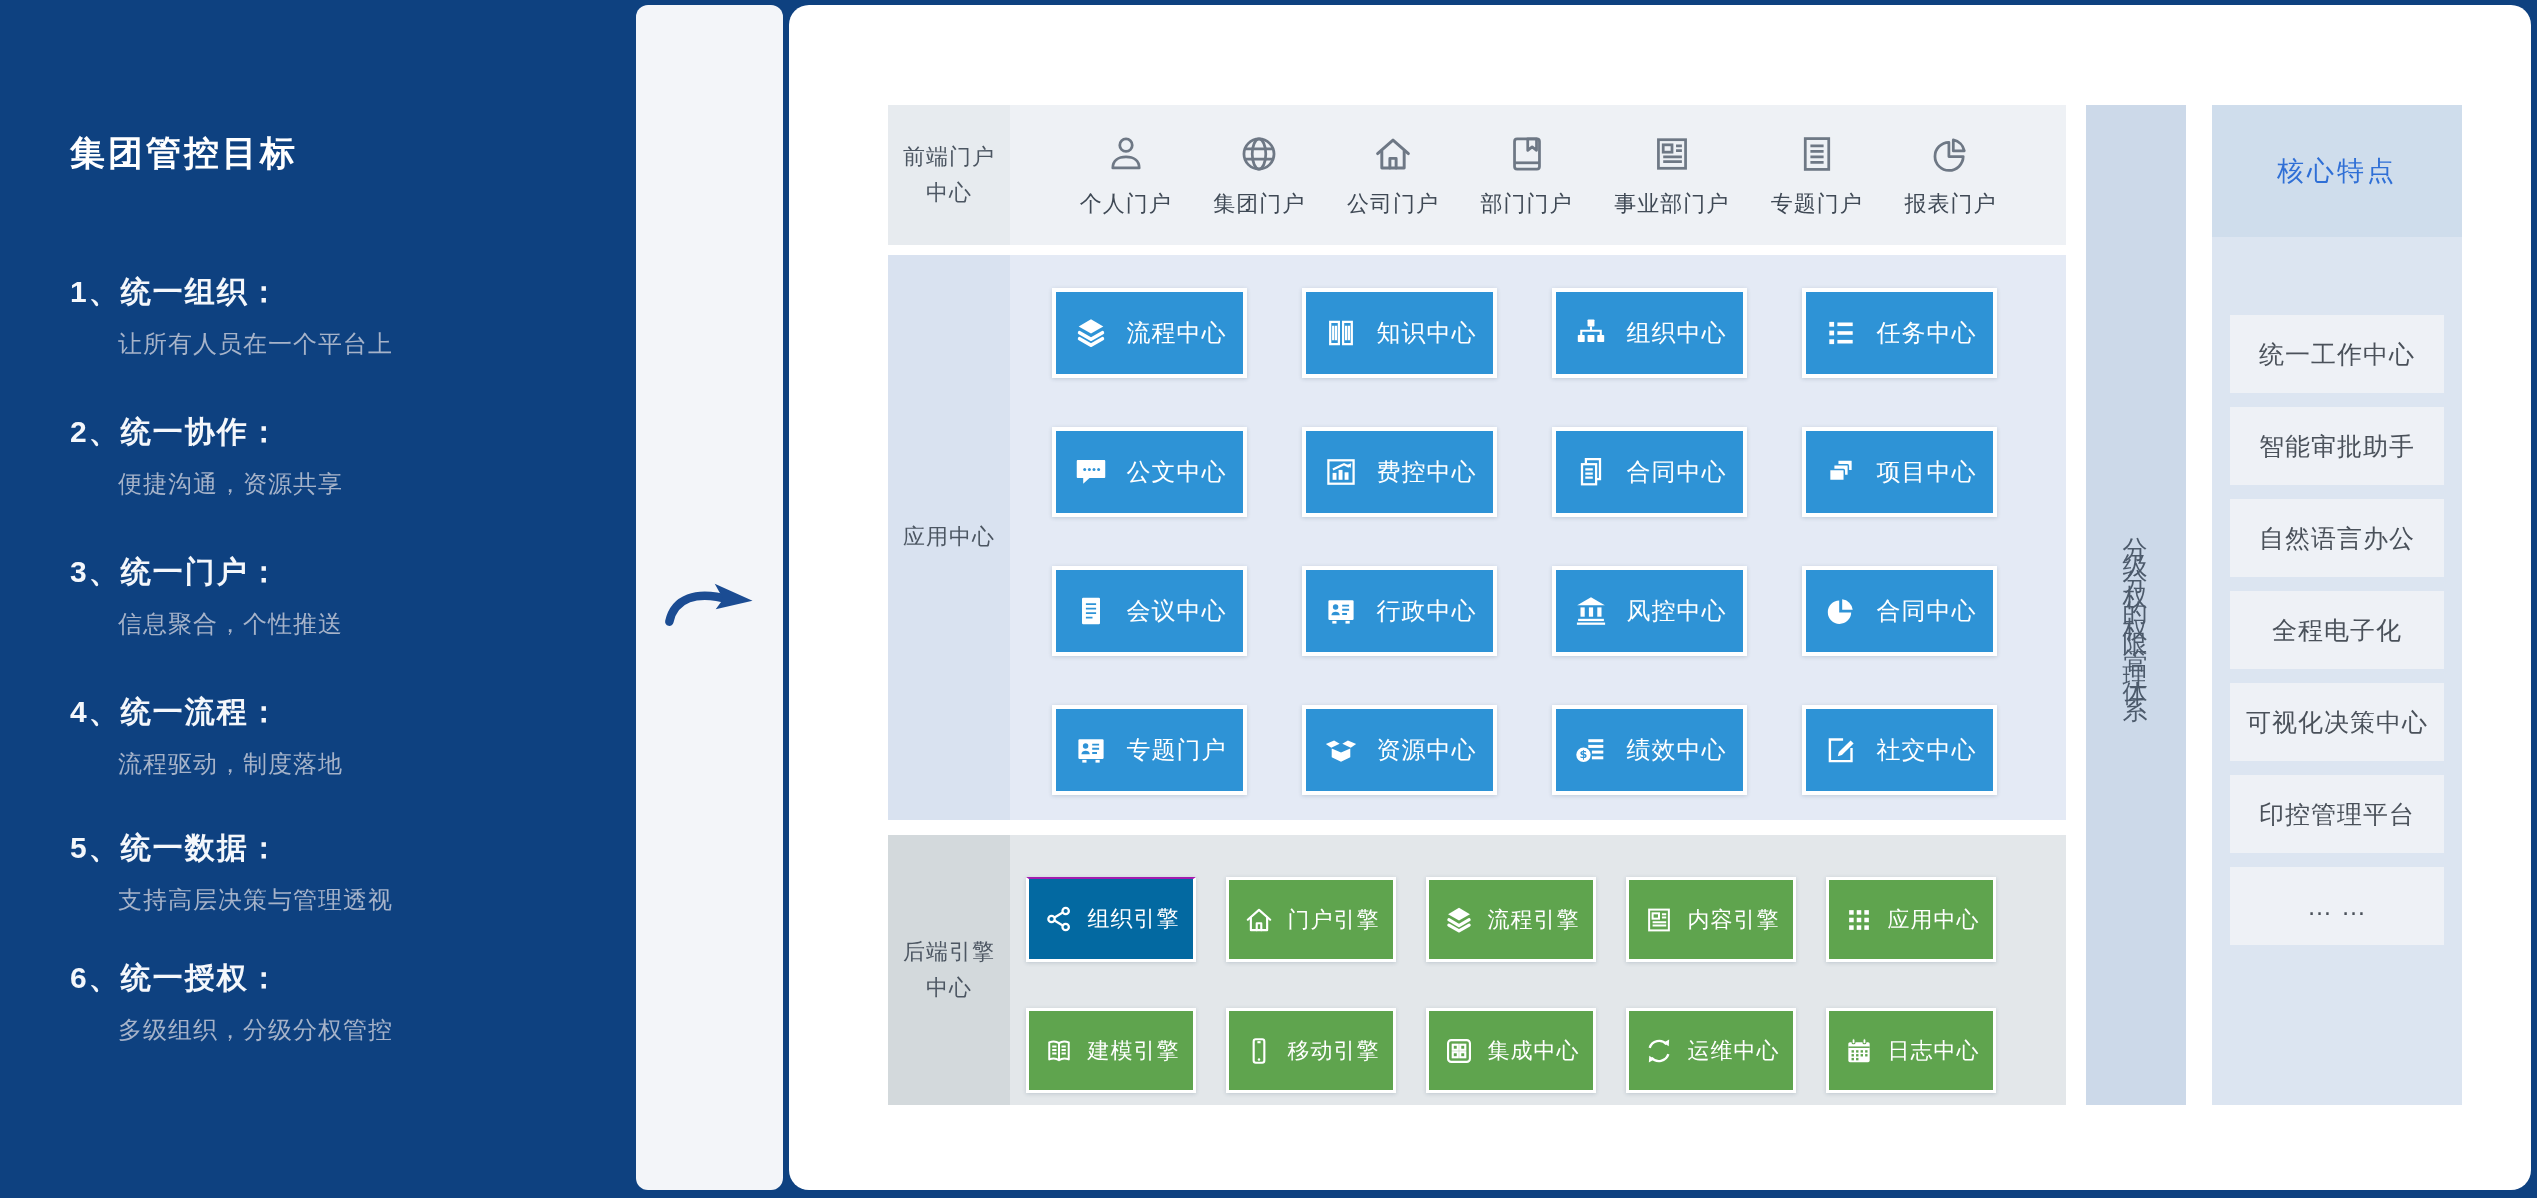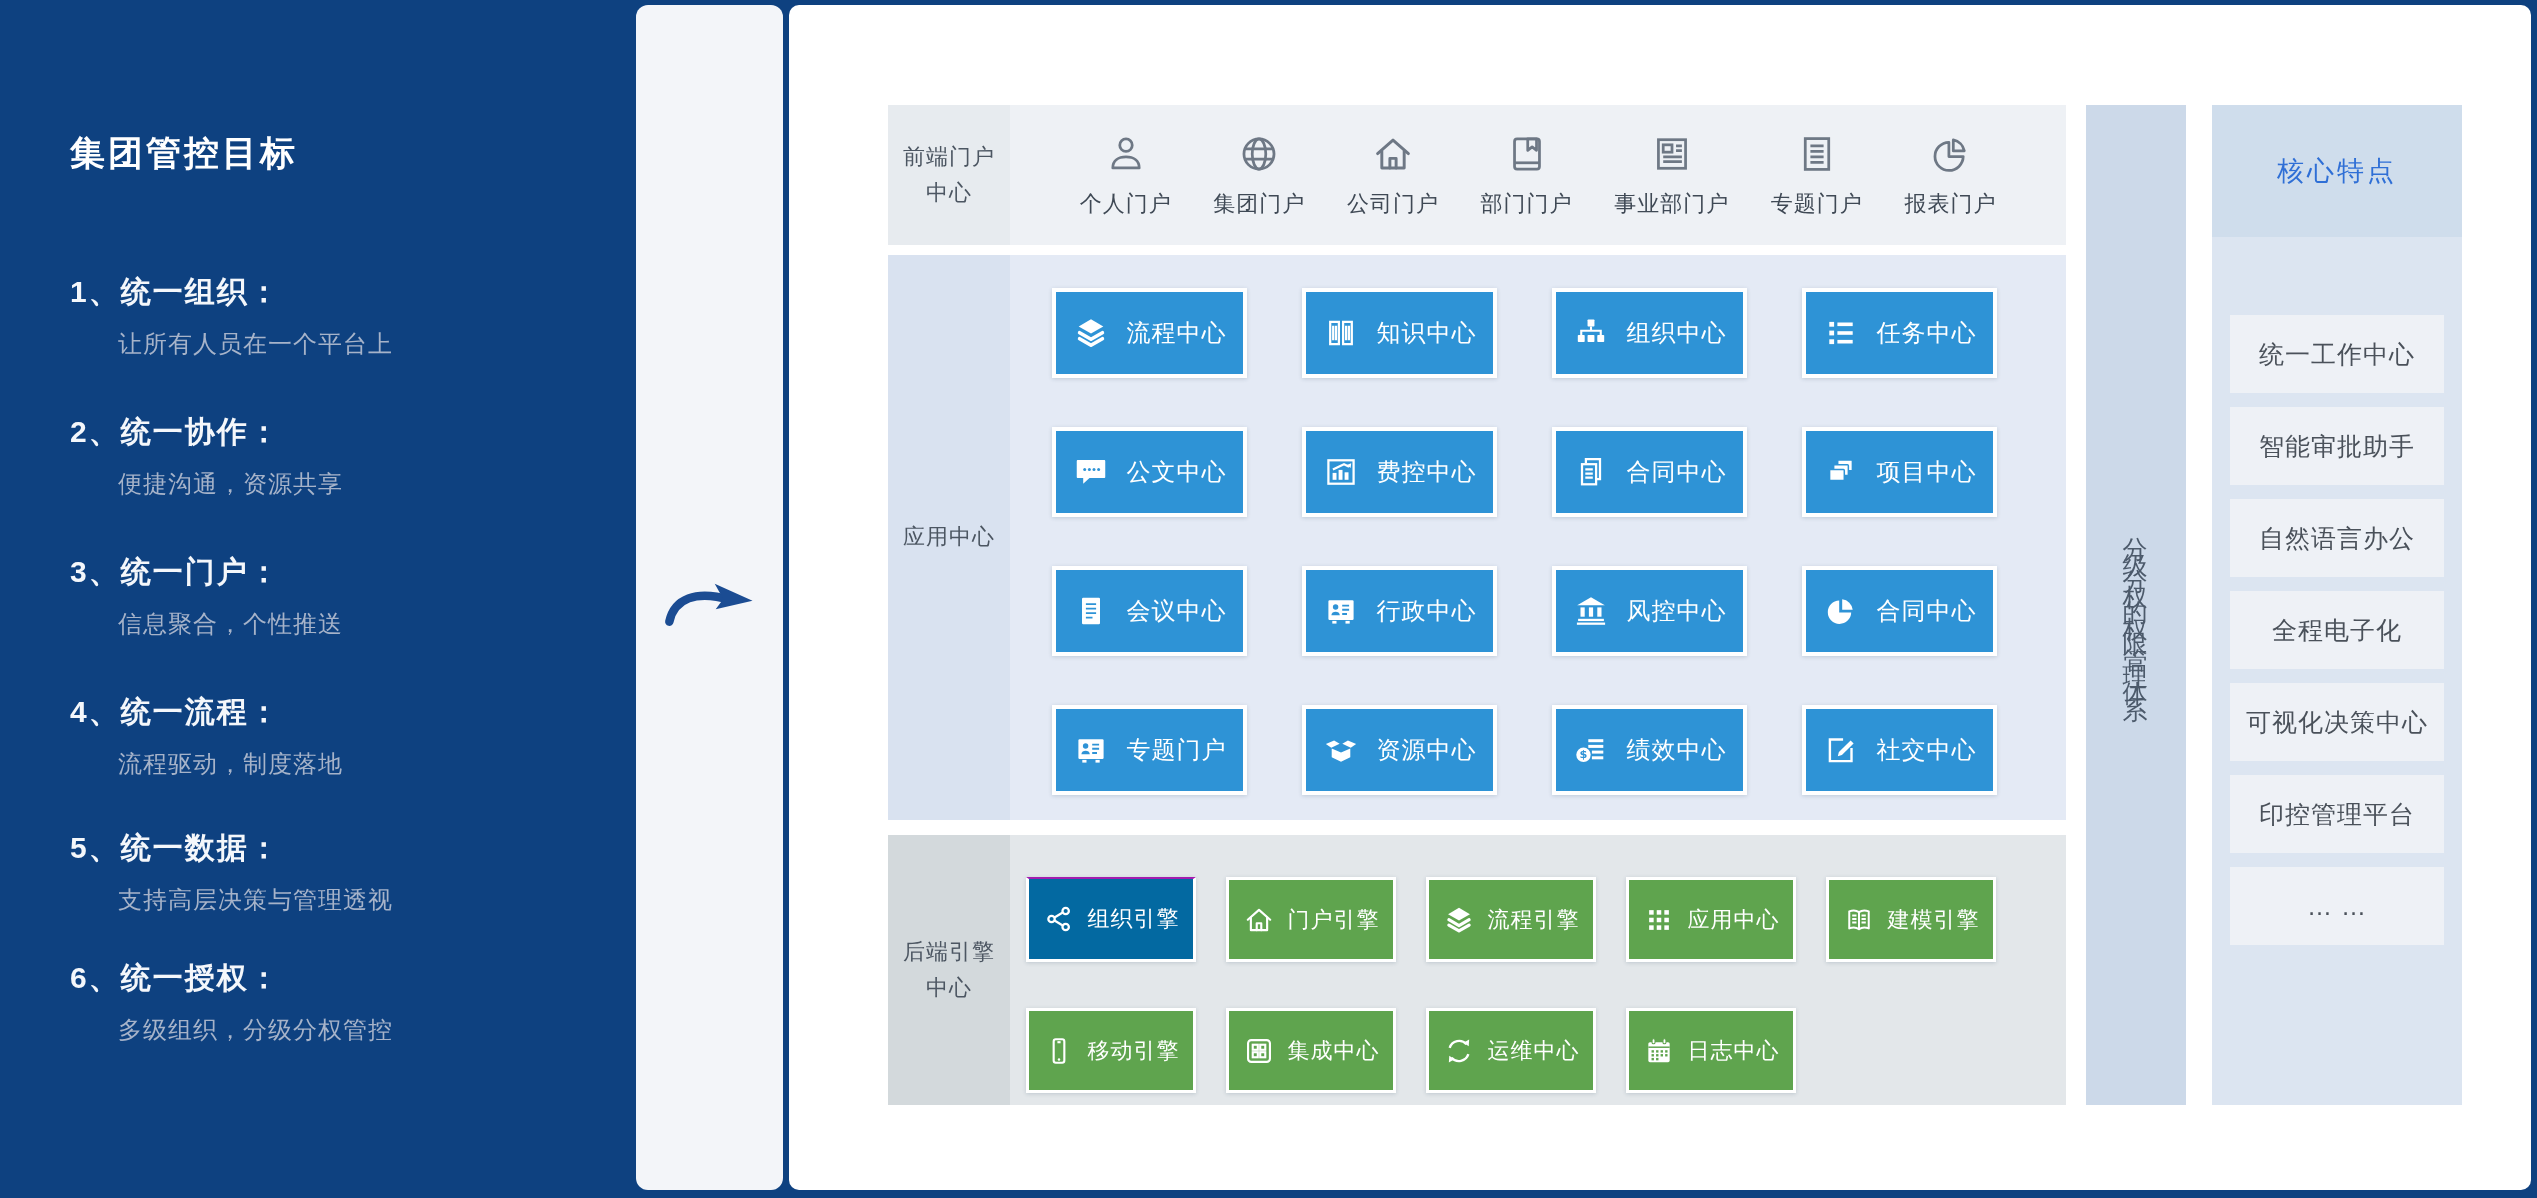--- a/index.html
+++ b/index.html
@@ -10,21 +10,21 @@
   
   .sb-title{position:absolute;left:70px;top:130px;font-size:35px;color:#ffffff;letter-spacing:3px;font-weight:700}
   .sb-item{position:absolute;left:70px}
   .sb-h{font-size:30px;color:#f4f7fb;letter-spacing:2px;font-weight:700}
   .sb-d{font-size:24px;color:#a6b3c9;margin:15px 0 0 48px;letter-spacing:1px}
 
   
   .arrow-panel{position:absolute;left:636px;top:5px;width:147px;height:1185px;background:#f3f5f9;border-radius:12px;display:flex;align-items:center;justify-content:center}
 
   
-  .canvas{position:absolute;left:789px;top:5px;width:1742px;height:1185px;background:#ffffff;border-radius:10px}
+  .canvas{position:absolute;left:789px;top:5px;width:1742px;height:1185px;background:#ffffff;border-radius:20px}
 
   .cell{position:absolute;display:flex;align-items:center;justify-content:center;text-align:center;font-size:22px;color:#4c5662}
   .cell span{display:block;width:96px;line-height:1.65;letter-spacing:1px}
 
   .portal-label{left:99px;top:100px;width:122px;height:140px;background:#e7ebef}
   .portal-content{position:absolute;left:221px;top:100px;width:1056px;height:140px;background:#eef1f5;display:flex;align-items:center;justify-content:space-evenly;padding:0 28px}
   .pitem{display:flex;flex-direction:column;align-items:center;gap:13px;color:#6e7885}
   .pitem svg{width:44px;height:44px}
   .plabel{font-size:22px;color:#3f4955;letter-spacing:1px}
 
@@ -506,20 +506,26 @@
         <span class="tl">门户引擎</span>
       </div>
       <div class="tile green">
         <svg class="ti" viewBox="0 0 24 24">
             <use href="#sym-layers"></use>
           </svg>
         <span class="tl">流程引擎</span>
       </div>
       <div class="tile green">
         <svg class="ti" viewBox="0 0 24 24">
+            <use href="#sym-newspaper"></use>
+          </svg>
+        <span class="tl">内容引擎</span>
+      </div>
+      <div class="tile green">
+        <svg class="ti" viewBox="0 0 24 24">
             <use href="#sym-griddots"></use>
           </svg>
         <span class="tl">应用中心</span>
       </div>
       <div class="tile green">
         <svg class="ti" viewBox="0 0 24 24">
             <use href="#sym-openbook"></use>
           </svg>
         <span class="tl">建模引擎</span>
       </div>

